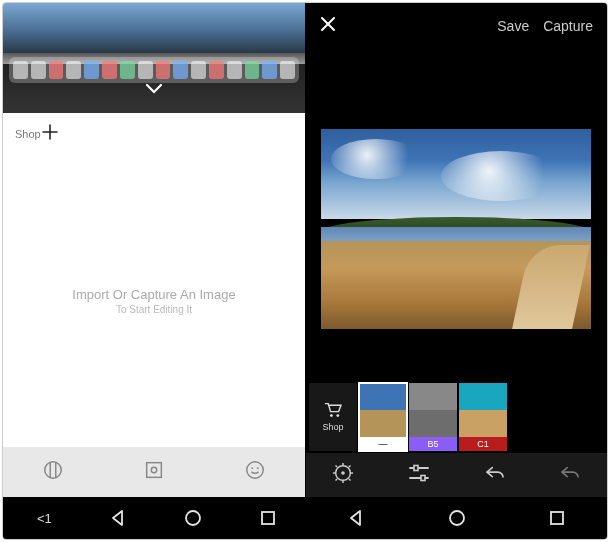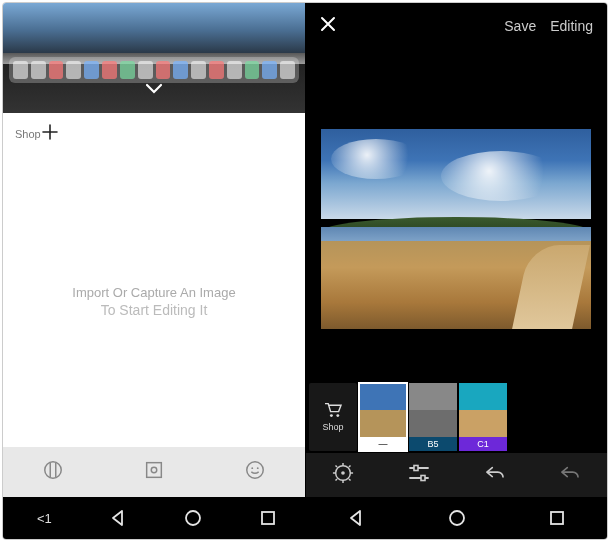--- a/index.html
+++ b/index.html
@@ -23,21 +23,21 @@
   .dock span:nth-child(7n) { background: rgba(120,220,160,0.7); }
   .chev-down { position: absolute; left: 50%; top: 76px; transform: translateX(-50%); color: #fff; font-size: 18px; text-shadow: 0 0 4px rgba(0,0,0,.7); }
 
   .left-header { display: flex; align-items: center; height: 42px; padding: 0 12px; background: #fff; }
   .left-header .shop-link { font-size: 11px; color: #777; }
   .left-header .title { flex: 1; text-align: center; font-size: 14px; letter-spacing: .5px; color: #666; font-weight: 500; }
   .left-header .plus { font-size: 22px; color: #222; font-weight: 300; }
 
   .left-empty { flex: 1; display: flex; flex-direction: column; align-items: center; justify-content: center; color: #aaa; gap: 2px; }
   .left-empty .line1 { font-size: 13px; }
-  .left-empty .line2 { font-size: 14px; color: #bbb; }
+  .left-empty .line2 { font-size: 10px; color: #bbb; }
 
   .left-bottom-bar { height: 50px; background: #e8e8e8; display: flex; align-items: center; justify-content: space-around; }
   .left-bottom-bar svg, .left-bottom-bar .iconbox { color: #888; }
 
   
   .right-header { height: 46px; display: flex; align-items: center; padding: 0 14px; color: #ddd; gap: 14px; }
   .right-header .close { font-size: 20px; color: #fff; }
   .right-header .spacer { flex: 1; }
   .right-header .txtbtn { font-size: 14px; color: #ccc; }
 
@@ -144,21 +144,21 @@
 
   <div class="right">
     <div class="right-header">
       <span class="close">
         <svg width="18" height="18" viewBox="0 0 18 18">
               <path d="M3 3 L15 15 M15 3 L3 15" stroke="#fff" stroke-width="2" stroke-linecap="round"></path>
             </svg>
       </span>
       <span class="spacer"></span>
       <span class="txtbtn">Save</span>
-      <span class="txtbtn">Editing</span>
+      <span class="txtbtn">Capture</span>
     </div>
 
     <div class="right-image">
       <div class="photo">
         <div class="sky"></div>
         <div class="cloud" style="left:10px; top:10px; width:90px; height:40px;"></div>
         <div class="cloud" style="left:120px; top:22px; width:120px; height:50px;"></div>
         <div class="hill"></div>
         <div class="lake"></div>
         <div class="grass"></div>
@@ -174,25 +174,25 @@
               <circle cx="18" cy="17" r="1.8" fill="#ddd"></circle>
             </svg>
         <span class="lbl">Shop</span>
       </div>
       <div class="thumb sel">
             <div class="tprev" style="background: linear-gradient(rgb(62, 116, 182) 0%, rgb(62, 116, 182) 50%, rgb(181, 148, 90) 50%, rgb(181, 148, 90) 100%);"></div>
             <div class="tlabel" style="background: rgb(255, 255, 255); color: rgb(0, 0, 0);">—</div>
           </div>
           <div class="thumb">
             <div class="tprev" style="background: linear-gradient(rgb(136, 136, 136) 0%, rgb(136, 136, 136) 50%, rgb(109, 109, 109) 50%, rgb(109, 109, 109) 100%);"></div>
-            <div class="tlabel" style="background: #0c4a6e; color: rgb(255, 255, 255);">B5</div>
+            <div class="tlabel" style="background: #8b5cf6; color: rgb(255, 255, 255);">B5</div>
           </div>
           <div class="thumb">
             <div class="tprev" style="background: linear-gradient(rgb(25, 167, 191) 0%, rgb(25, 167, 191) 50%, rgb(202, 161, 101) 50%, rgb(202, 161, 101) 100%);"></div>
-            <div class="tlabel" style="background: #6d28d9; color: rgb(255, 255, 255);">C1</div>
+            <div class="tlabel" style="background: #b91c1c; color: rgb(255, 255, 255);">C1</div>
           </div>
     </div>
 
     <div class="right-toolbar">
       <span>
         <svg width="22" height="22" viewBox="0 0 24 24">
               <circle cx="12" cy="12" r="8" fill="none" stroke="#ccc" stroke-width="1.6"></circle>
               <circle cx="12" cy="12" r="2" fill="#ccc"></circle>
               <g stroke="#ccc" stroke-width="1.6">
                 <path d="M12 4 V1"></path>

